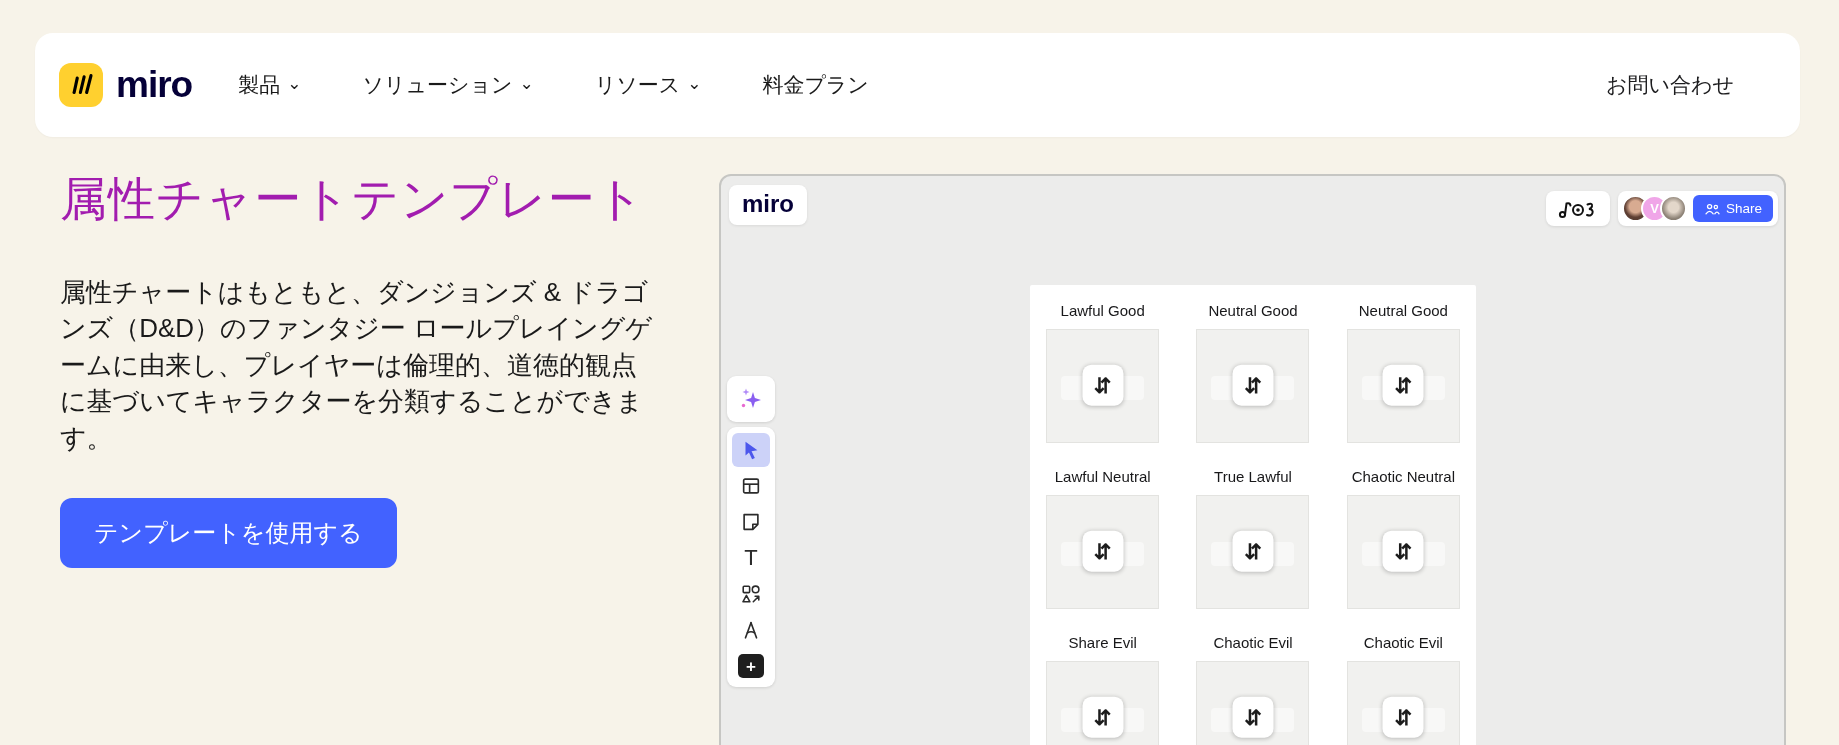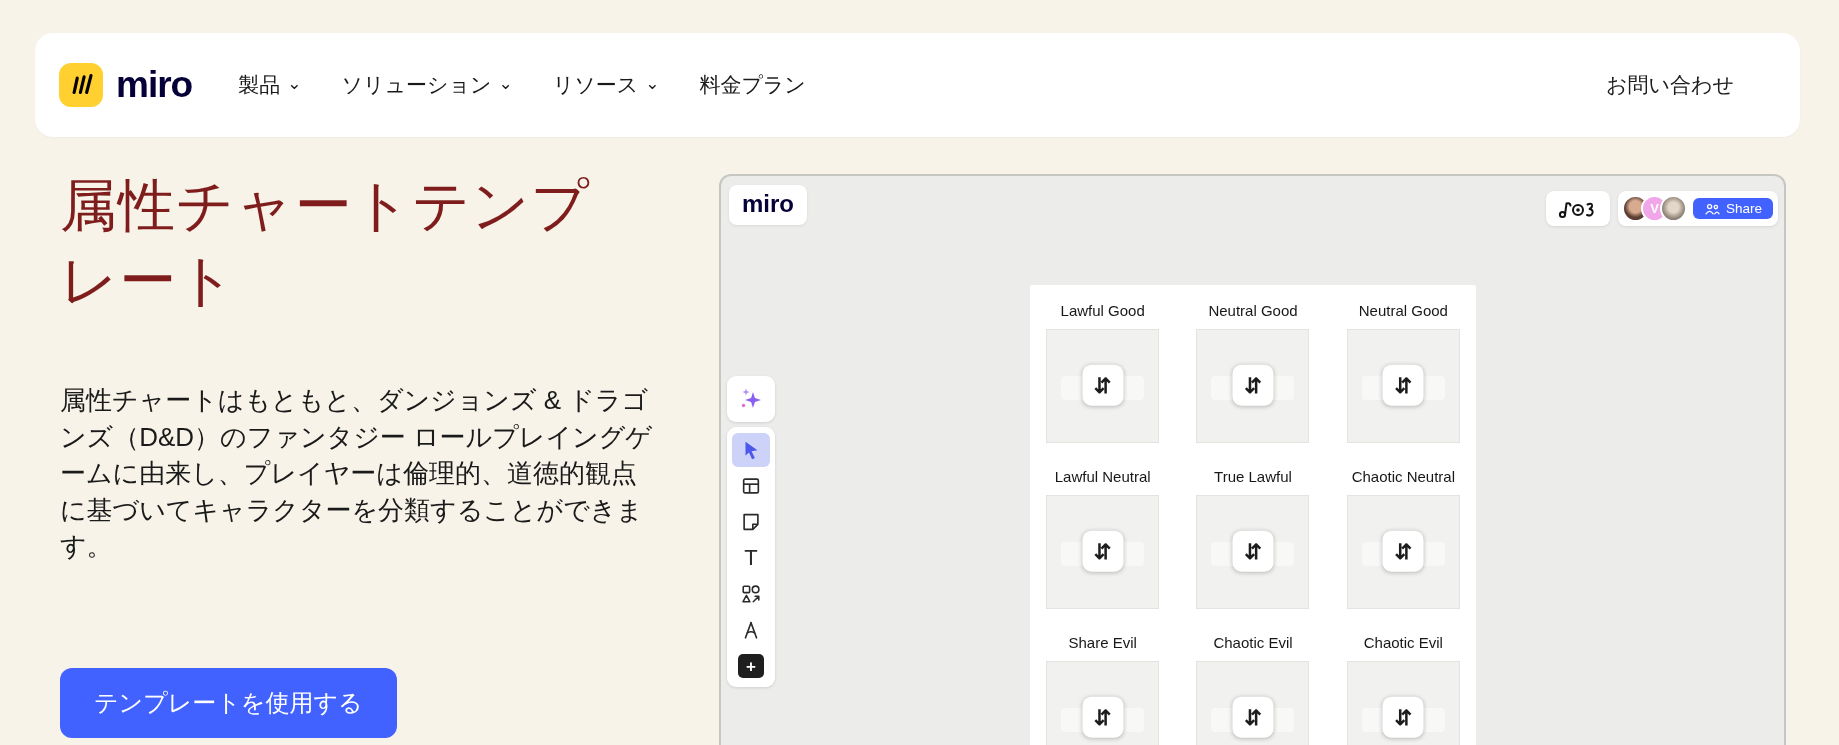--- a/index.html
+++ b/index.html
@@ -18,45 +18,45 @@
     background:#ffffff; border-radius:18px;
     display:flex; align-items:center; padding:0 26px 0 24px;
     box-shadow:0 1px 2px rgba(0,0,0,0.03);
   }
   .logo-lockup { display:flex; align-items:center; gap:13px; margin-right:46px; cursor:pointer; }
   .logo-tile {
     width:44px; height:44px; border-radius:12px; background:#ffd02f;
     display:flex; align-items:center; justify-content:center;
   }
   .logo-wordmark { font-size:37px; font-weight:bold; letter-spacing:-1px; color:#050038; }
-  .main-nav { display:flex; align-items:center; gap:40px; }
+  .main-nav { display:flex; align-items:center; gap:61px; }
   .nav-item {
     display:flex; align-items:center; gap:7px;
     font-size:21px; color:#1a1a1a; cursor:pointer; white-space:nowrap;
   }
   .chev { font-size:17px; color:#1a1a1a; transform:translateY(-2px); }
   .header-spacer { flex:1; }
   .contact-link { font-size:21px; margin-right:40px; cursor:pointer; white-space:nowrap; }
   .dashboard-btn {
     background:#4262ff; color:#fff; border:none; cursor:pointer;
     font-size:21px; font-weight:bold; font-family:inherit;
     padding:17px 28px; border-radius:10px; white-space:nowrap;
   }
 
   
   .hero { position:absolute; left:60px; top:168px; width:615px; }
   .hero-title {
-    font-size:57px; font-weight:500; line-height:1.32; color:#7f1d1d;
+    font-size:47px; font-weight:500; line-height:1.32; color:#a21caf;
     letter-spacing:1px; max-width:585px;
   }
   .hero-desc {
-    margin-top:64px; font-size:26px; line-height:1.4; color:#1a1a1a; max-width:600px;
+    margin-top:44px; font-size:26px; line-height:1.4; color:#1a1a1a; max-width:600px;
   }
   .cta-btn {
-    margin-top:104px; background:#4262ff; color:#fff; border:none; cursor:pointer;
+    margin-top:42px; background:#4262ff; color:#fff; border:none; cursor:pointer;
     font-size:24px; font-family:inherit; padding:19px 34px; border-radius:12px;
   }
 
   
   .board {
     position:absolute; left:719px; top:174px; width:1067px; height:632px;
     background:#ececeb; border:2px solid #c6c6c3; border-radius:12px;
   }
   .board-logo {
     position:absolute; left:8px; top:9px; background:#fff; border-radius:8px;
@@ -77,21 +77,21 @@
   .avatar {
     width:27px; height:27px; border-radius:50%; border:2px solid #fff;
     display:flex; align-items:center; justify-content:center; cursor:pointer;
   }
   .avatar + .avatar { margin-left:-8px; }
   .avatar-photo-1 { background:radial-gradient(circle at 50% 42%, #d8ab91 34%, #5f3f33 60%, #4c3a31 100%); }
   .avatar-initial { background:#f0a6e8; color:#fff; font-size:13px; font-weight:bold; }
   .avatar-photo-2 { background:radial-gradient(circle at 50% 45%, #e3d7ca 30%, #8f8478 65%, #6e655c 100%); }
   .share-btn {
     background:#4262ff; color:#fff; border:none; cursor:pointer; font-family:inherit;
-    height:21px; border-radius:6px; padding:8px 11px; font-size:13.5px;
+    height:27px; border-radius:6px; padding:8px 11px; font-size:13.5px;
     display:flex; align-items:center; gap:6px;
   }
 
   
   .board-toolbar { position:absolute; left:6px; top:200px; width:48px; }
   .tool-tile-ai {
     width:48px; height:46px; background:#fff; border-radius:9px;
     display:flex; align-items:center; justify-content:center;
     box-shadow:0 1px 3px rgba(0,0,0,0.12); cursor:pointer; margin-bottom:5px;
   }

